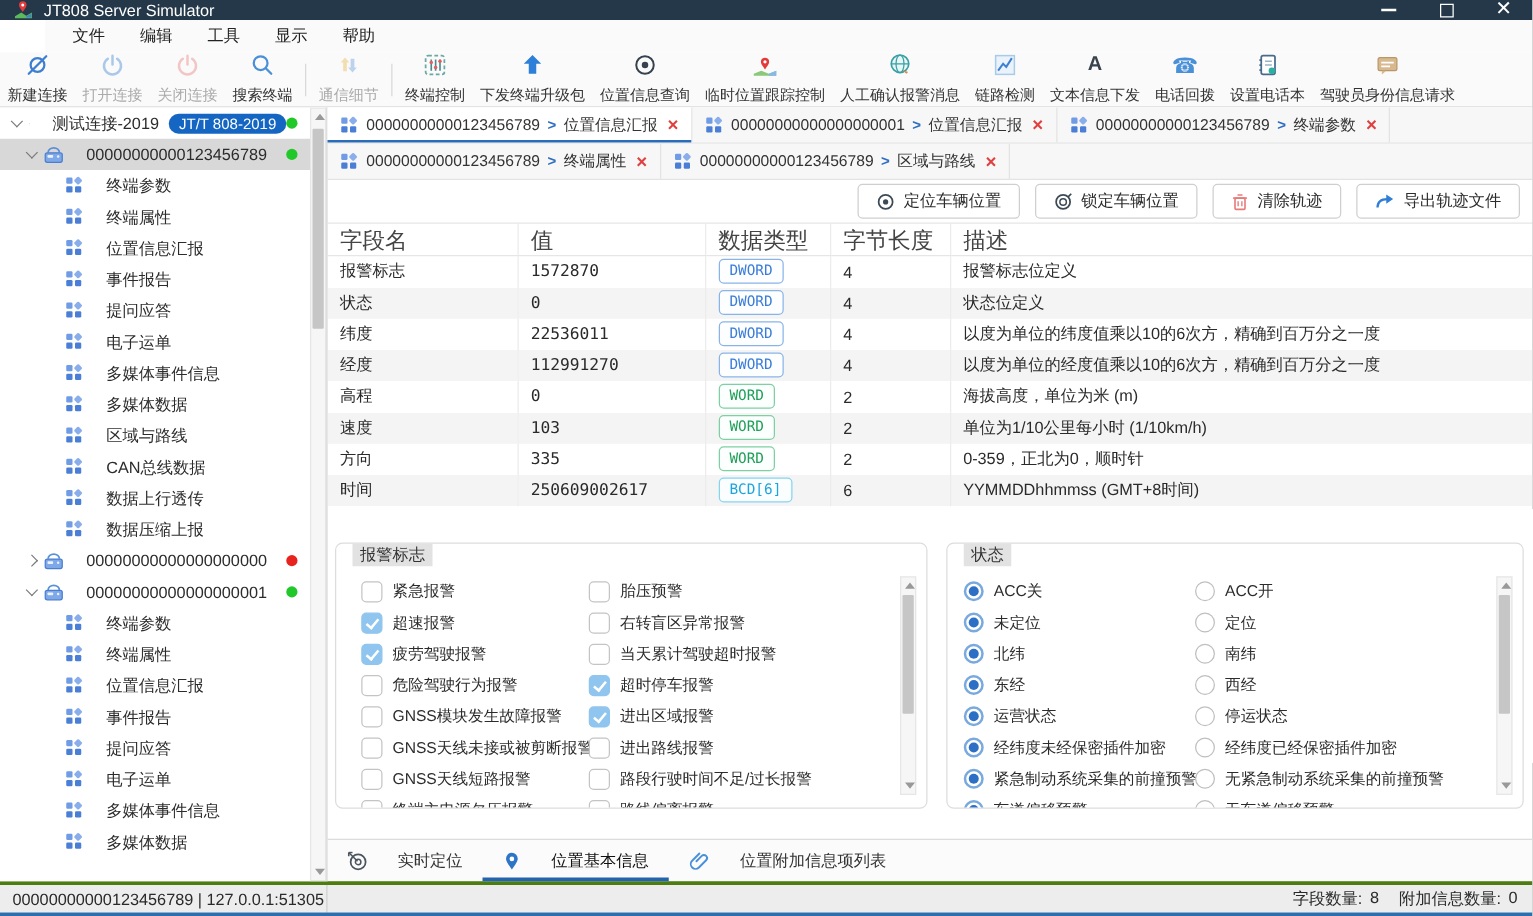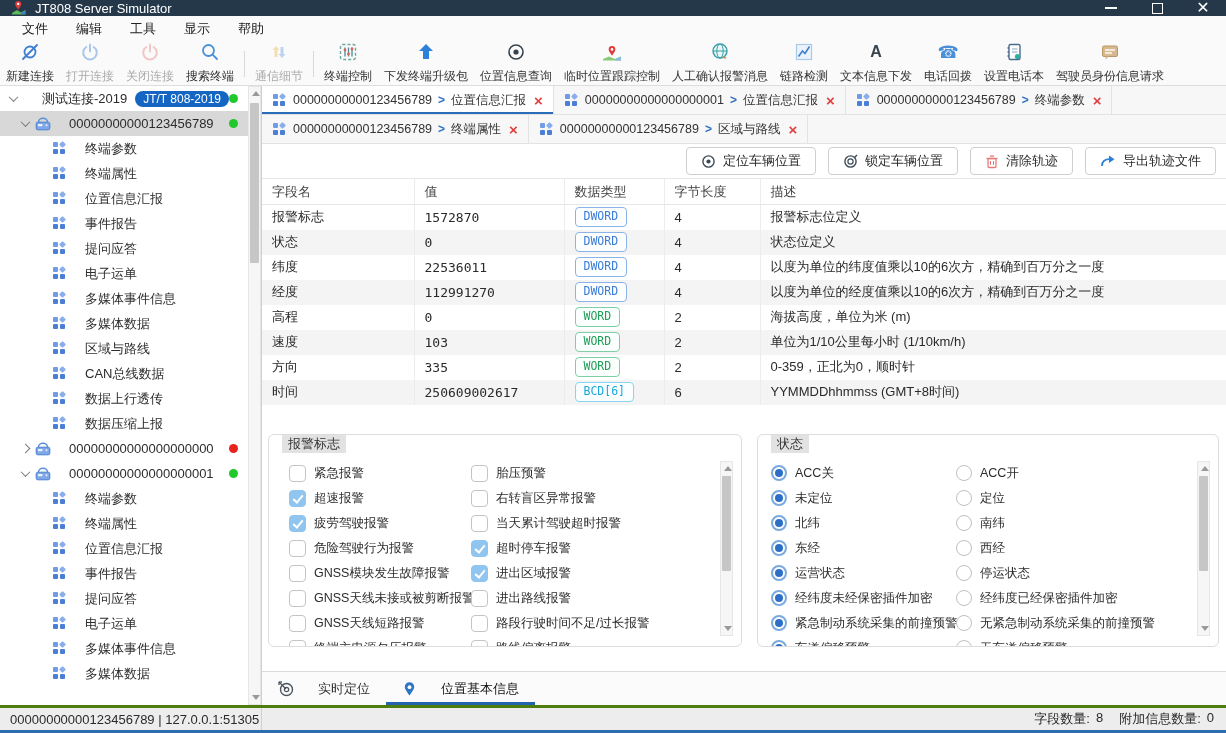--- a/index.html
+++ b/index.html
@@ -7,21 +7,21 @@
   .window{width:1226px;height:733px;display:flex;flex-direction:column;background:#fff;overflow:hidden;position:relative;}
   
   .titlebar{height:16px;background:#24384a;display:flex;align-items:center;padding-left:10px;flex:none;}
   .titlebar .title{color:#fff;font-size:13px;margin-left:8px;}
   .win-controls{margin-left:auto;display:flex;height:100%;}
   .win-btn{width:46px;display:flex;align-items:center;justify-content:center;color:#fff;cursor:pointer;}
   .ic-min{width:12px;height:2px;background:#fff;}
   .ic-max{width:11px;height:11px;border:1.5px solid #fff;}
   .ic-close{font-size:16px;line-height:1;color:#fff;}
   
-  .menubar{height:26px;background:#fafafa;display:flex;align-items:center;padding-left:8px;flex:none;}
+  .menubar{height:26px;background:#fafafa;display:flex;align-items:center;padding-left:8px;flex:none;margin-left:36px;}
   .menu-item{font-size:13px;color:#222;padding:0 14px;line-height:26px;cursor:default;}
   
   .toolbar{height:44px;background:#fafafa;display:flex;align-items:center;flex:none;border-bottom:1px solid #ddd;}
   .tb-item{display:flex;flex-direction:column;align-items:center;justify-content:center;padding:0 6px;height:44px;cursor:pointer;}
   .tb-icon{height:20px;display:flex;align-items:center;justify-content:center;}
   .tb-label{font-size:12px;color:#333;margin-top:6px;white-space:nowrap;}
   .tb-item.disabled .tb-label{color:#aaa;}
   .tb-item.disabled .tb-icon{opacity:.55;}
   .tb-sep{width:1px;height:26px;background:#d8d8d8;margin:0 4px;flex:none;}
   .letterA{font-size:16px;font-weight:bold;color:#39434e;line-height:1;}
@@ -60,21 +60,21 @@
   .tab{display:flex;align-items:center;gap:6px;padding:0 10px;font-size:12.5px;color:#333;border-right:1px solid #e3e3e3;position:relative;cursor:pointer;white-space:nowrap;}
   .tab.active{background:#fff;}
   .tab.active::after{content:"";position:absolute;left:0;right:0;bottom:0;height:2px;background:#2b6cb8;}
   .tsep{color:#2f6fc0;font-weight:bold;font-size:12px;}
   .tclose{color:#e04040;font-size:15px;font-weight:bold;margin-left:2px;cursor:pointer;}
   
   .actionbar{height:34px;display:flex;align-items:center;justify-content:flex-end;gap:12px;padding-right:10px;flex:none;background:#fff;}
   .abtn{height:28px;display:flex;align-items:center;gap:7px;border:1px solid #cfcfcf;border-radius:4px;background:#fff;padding:0 14px;font-size:13px;color:#2c2c2c;cursor:pointer;}
   
   table.ftable{width:100%;border-collapse:collapse;table-layout:fixed;flex:none;}
-  .ftable th{height:26px;font-size:13px;font-weight:normal;color:#444;text-align:left;padding-left:10px;border-top:1px solid #e6e6e6;border-bottom:1px solid #e6e6e6;border-right:1px solid #ececec;background:#fff;white-space:nowrap;margin-left:16px;}
+  .ftable th{height:26px;font-size:18px;font-weight:normal;color:#444;text-align:left;padding-left:10px;border-top:1px solid #e6e6e6;border-bottom:1px solid #e6e6e6;border-right:1px solid #ececec;background:#fff;white-space:nowrap;margin-left:16px;}
   .ftable th:last-child,.ftable td:last-child{border-right:none;}
   .ftable td{height:25px;font-size:13px;color:#2a2a2a;padding-left:10px;border-right:1px solid #ececec;white-space:nowrap;overflow:hidden;}
   .ftable tr:nth-child(even) td{background:#f4f4f4;}
   .c-val{font-family:"DejaVu Sans Mono",monospace;font-size:12.5px;}
   .tbadge{display:inline-block;font-family:"DejaVu Sans Mono",monospace;font-size:11.5px;padding:2px 8px;border-radius:4px;line-height:1.2;}
   .tbadge.dword{color:#3a7cd8;border:1px solid #8ab4e8;background:#fdfeff;}
   .tbadge.word{color:#1f9e57;border:1px solid #7ecfa4;background:#fbfffd;}
   .tbadge.bcd{color:#1ca4dc;border:1px solid #86d4f0;background:#fbfeff;}
   
   .panels{display:flex;gap:15px;padding:0 7px 0 6px;margin-top:29px;flex:none;}
@@ -750,20 +750,26 @@
             </svg>
           <span>实时定位</span>
         </div>
         <div class="btab active">
           <svg width="15" height="16" viewBox="0 0 16 16">
               <path d="M8 15 C4.5 10 3 7.8 3 5.8 A5 5 0 1 1 13 5.8 C13 7.8 11.5 10 8 15 Z" fill="#2e75c8"></path>
               <circle cx="8" cy="6" r="2" fill="#fff"></circle>
             </svg>
           <span>位置基本信息</span>
         </div>
+        <div class="btab">
+          <svg width="17" height="17" viewBox="0 0 18 18">
+              <path d="M6.5 9.5 L11 5 a2.6 2.6 0 0 1 3.7 3.7 L8.6 14.8 a4 4 0 0 1 -5.7 -5.7 L9 3" fill="none" stroke="#4a90d8" stroke-width="1.6" stroke-linecap="round"></path>
+            </svg>
+          <span>位置附加信息项列表</span>
+        </div>
       </div>
 
     </div>
   </div>
 
   <div class="statusbar">
     <div class="sb-left">00000000000123456789 | 127.0.0.1:51305</div>
     <div class="sb-right">
       <span class="sb-pair">
         <span>字段数量:</span>

